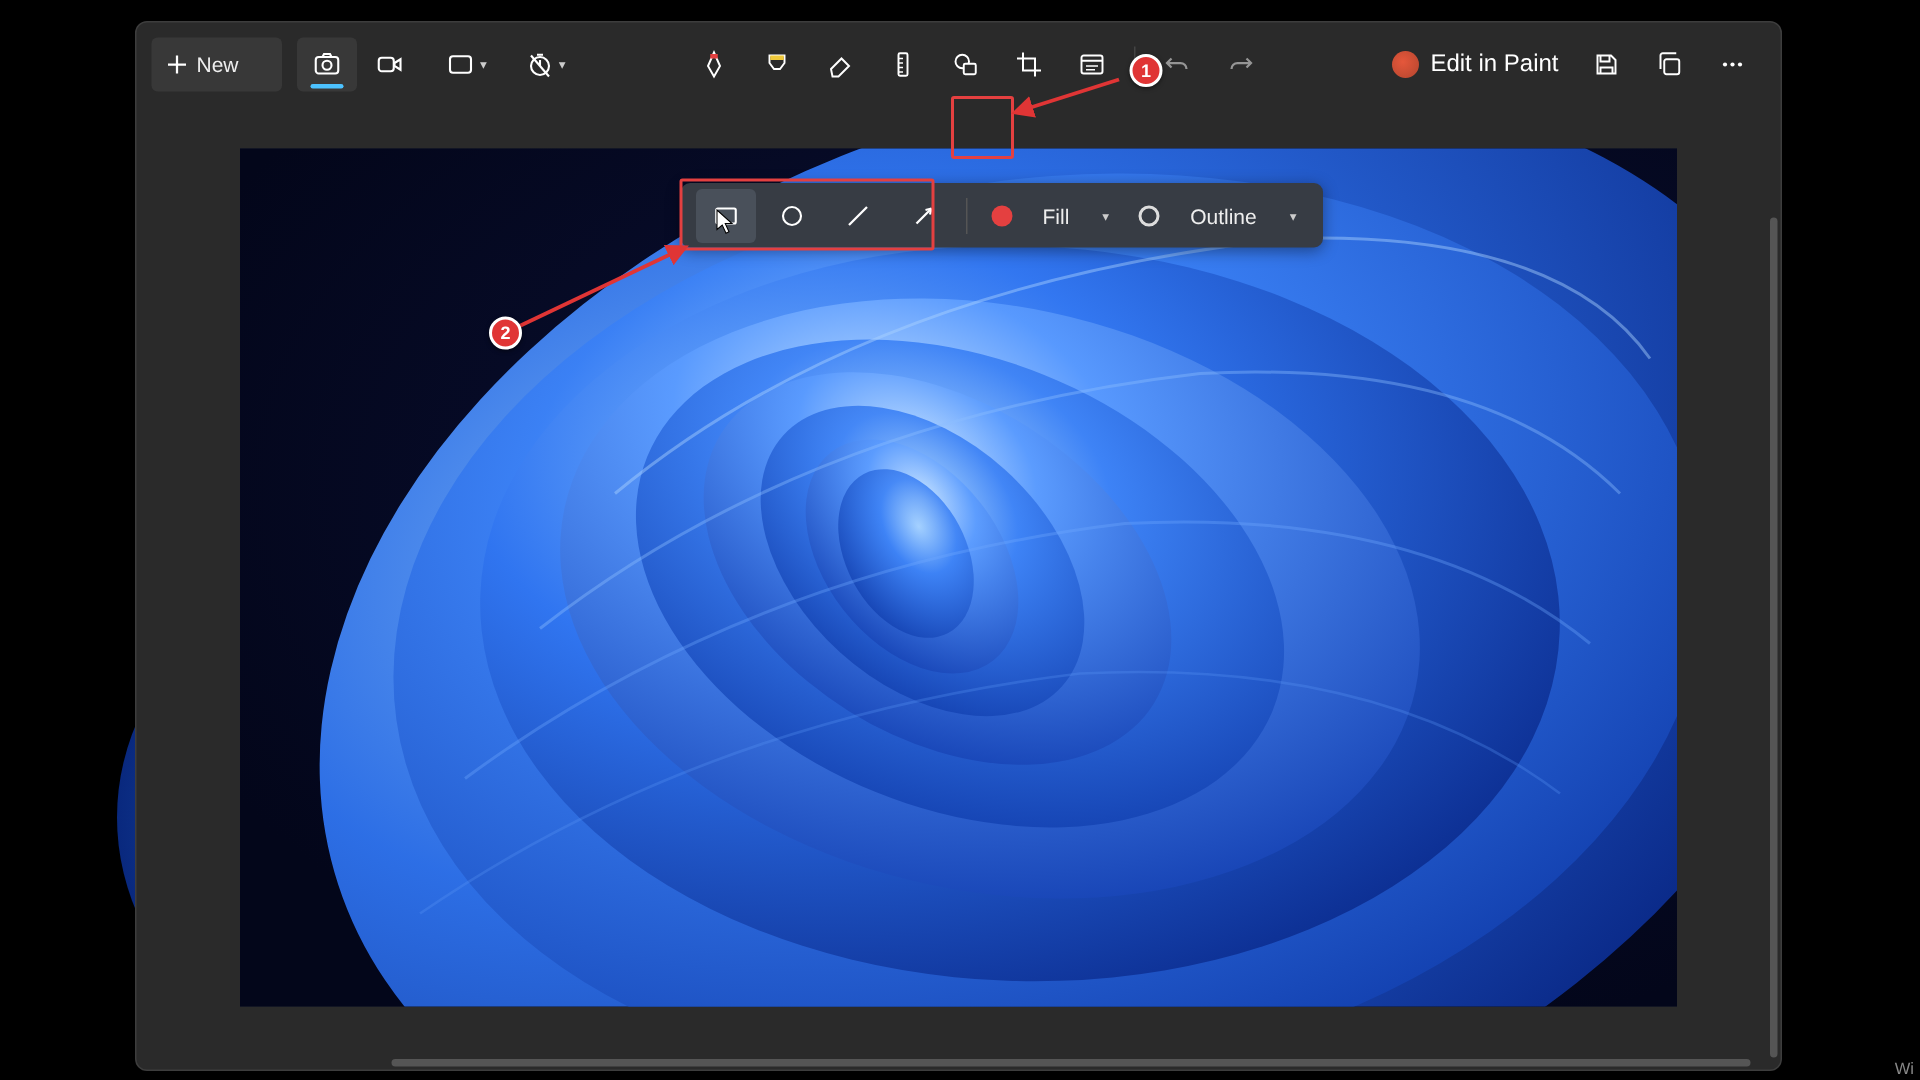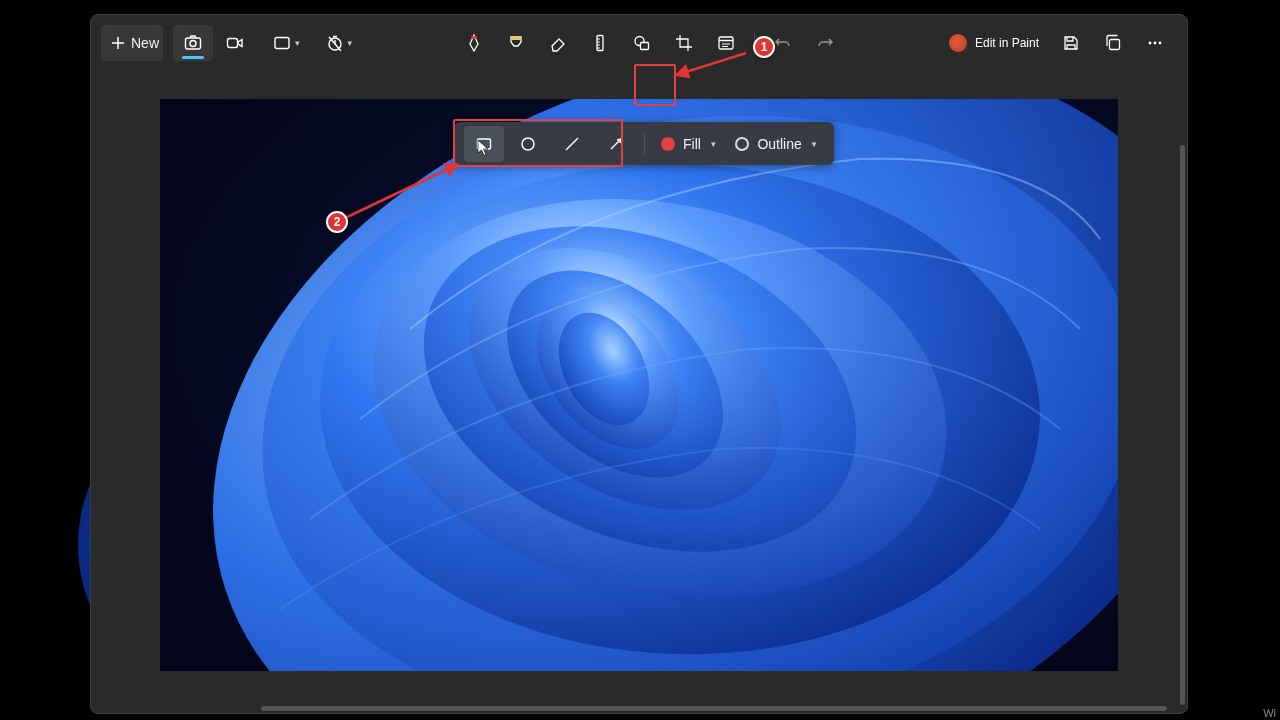--- a/index.html
+++ b/index.html
@@ -60,21 +60,21 @@
     display: flex;
     align-items: center;
     justify-content: center;
     border-radius: 4px;
     gap: 6px;
     color: #eee;
     font-size: 14px;
   }
   .btn.new {
     background: #383838;
-    padding: 0 4px 0 10px;
+    padding: 0 29px 0 10px;
     border-radius: 4px;
   }
   .btn.tool { width: 40px; }
   .btn.camera.active {
     background: #383838;
     position: relative;
   }
   .btn.camera.active::after {
     content: "";
     position: absolute;
@@ -89,21 +89,21 @@
   .flex1 { flex: 1; }
   .red-box {
     border: 2px solid #e44040;
     border-radius: 2px;
     position: absolute;
   }
   .editpaint {
     display: flex; align-items: center; gap: 8px;
     height: 36px; padding: 0 10px;
     border-radius: 4px;
-    font-size: 12px;
+    font-size: 16px;
   }
   .paint-ico {
     width: 18px; height: 18px;
     background: radial-gradient(circle at 40% 40%, #e5573b, #b3452e);
     border-radius: 50%;
     position: relative;
   }
   .content {
     flex: 1;
     position: relative;
@@ -155,21 +155,21 @@
     box-shadow: 0 2px 10px rgba(0,0,0,.4);
   }
   .subbar .shape {
     width: 40px; height: 36px;
     display: flex; align-items: center; justify-content: center;
     border-radius: 4px;
   }
   .subbar .shape.sel { background: #49505a; }
   .subbar .vsep { width: 1px; height: 24px; background: #555; margin: 0 4px; }
   .fill-opt, .outline-opt {
-    display: flex; align-items: center; gap: 8px;
+    display: flex; align-items: center; gap: 20px;
     padding: 0 8px; height: 36px;
     font-size: 14px; color: #eee;
   }
   .fill-swatch {
     width: 14px; height: 14px; border-radius: 50%;
     background: #e44040;
   }
   .outline-swatch {
     width: 14px; height: 14px; border-radius: 50%;
     border: 2px solid #ddd;

